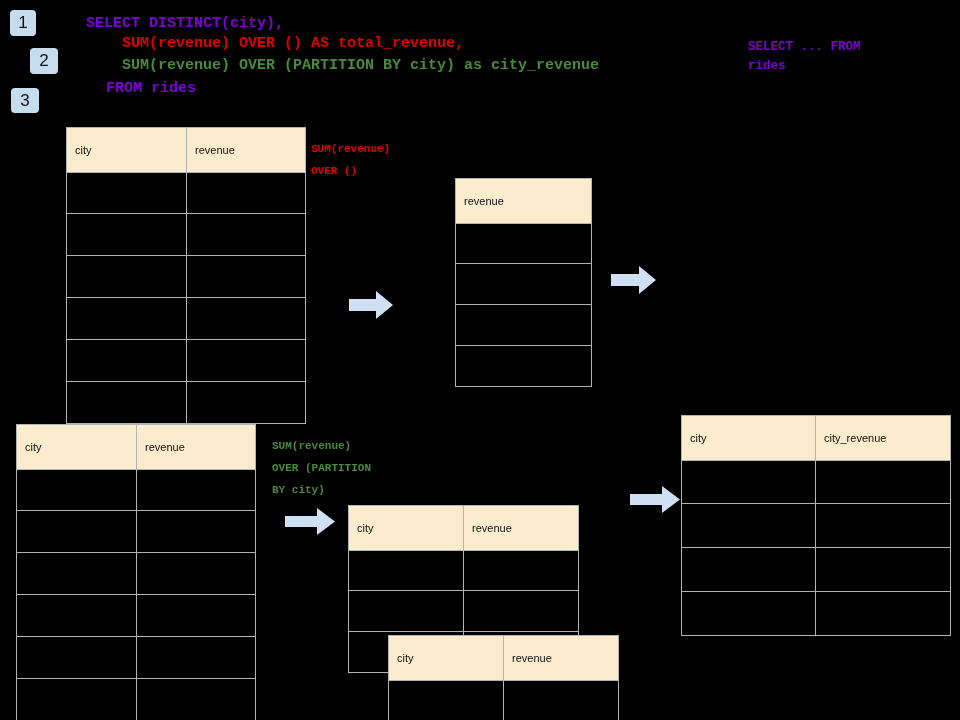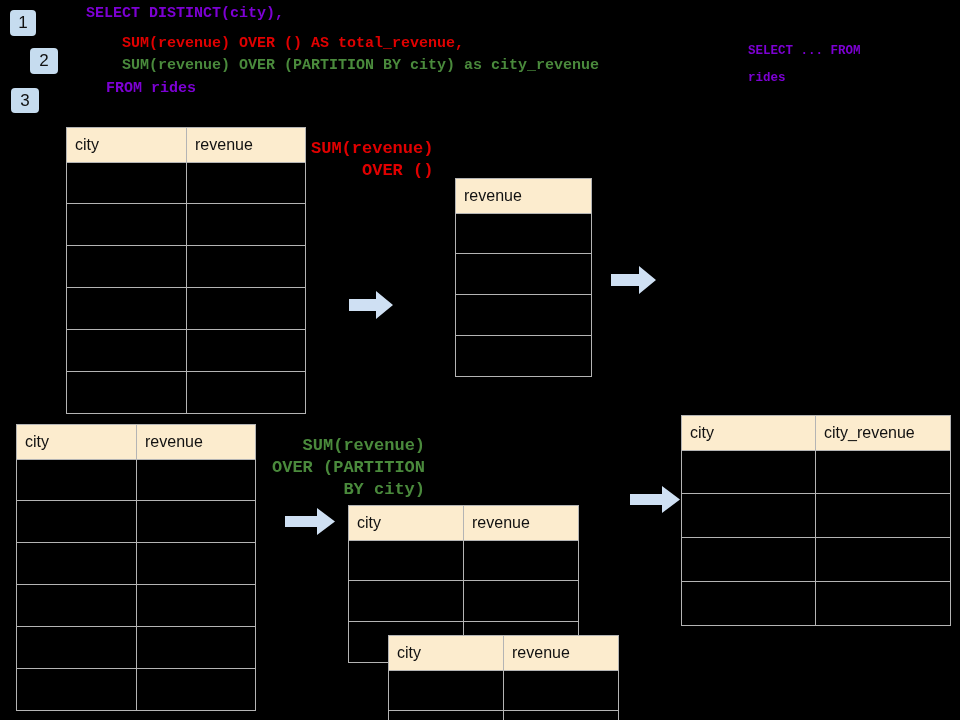--- a/index.html
+++ b/index.html
@@ -12,51 +12,51 @@
          color:#111;font-family:"Liberation Sans",sans-serif;font-size:17px;
          display:flex;align-items:center;justify-content:center;}
   .c-purple{color:#7d00d4;}
   .c-red{color:#e00000;}
   .c-green{color:#4a8a3c;}
 
   .sqlline{position:absolute;font-family:"Liberation Mono","DejaVu Sans Mono",monospace;
            font-size:15px;white-space:pre;font-weight:bold;}
 
   .rightnote{position:absolute;font-family:"Liberation Mono","DejaVu Sans Mono",monospace;
-             font-size:12.5px;line-height:27px;white-space:pre;font-weight:bold;color:#7d00d4;}
+             font-size:12.5px;line-height:19px;white-space:pre;font-weight:bold;color:#7d00d4;}
 
   
   .annot{position:absolute;font-family:"Liberation Mono","DejaVu Sans Mono",monospace;
-         font-size:17px;line-height:22px;white-space:pre;font-weight:bold;text-align:right;}
+         font-size:11px;line-height:22px;white-space:pre;font-weight:bold;}
 
   
   .tbl{position:absolute;border-collapse:collapse;table-layout:fixed;}
   .tbl td{border:1px solid #b4b4b4;padding:0;background:#000;}
   .tbl td.hd{background:#fcecce;color:#111;font-family:"Liberation Sans",sans-serif;
-             font-size:16px;padding:8px 8px;vertical-align:middle;}
+             font-size:11px;padding:16px 8px;vertical-align:middle;}
 
   
   .arrow{position:absolute;}
 </style>
 </head>
 <body>
 
 <div id="stage">
 
   <div class="badge" style="left:10px;top:10px;width:26px;height:26px;">
     <span>1</span>
   </div>
   <div class="badge" style="left:30px;top:48px;width:28px;height:26px;">
     <span>2</span>
   </div>
   <div class="badge" style="left:11px;top:88px;width:28px;height:25px;">
     <span>3</span>
   </div>
 
-  <div class="sqlline c-purple" style="left:86px;top:5px;">SELECT DISTINCT(city),</div>
+  <div class="sqlline c-purple" style="left:86px;top:15px;">SELECT DISTINCT(city),</div>
   <div class="sqlline c-red" style="left:86px;top:35px;">    SUM(revenue) OVER () AS total_revenue,</div>
   <div class="sqlline c-green" style="left:86px;top:57px;">    SUM(revenue) OVER (PARTITION BY city) as city_revenue</div>
   <div class="sqlline c-purple" style="left:88px;top:80px;">  FROM rides</div>
 
   <div class="rightnote" style="left:748px;top:38px;">SELECT ... FROM
 rides</div>
 
   <div class="annot c-red" style="left:311px;top:138px;">SUM(revenue)
 OVER ()</div>
 

